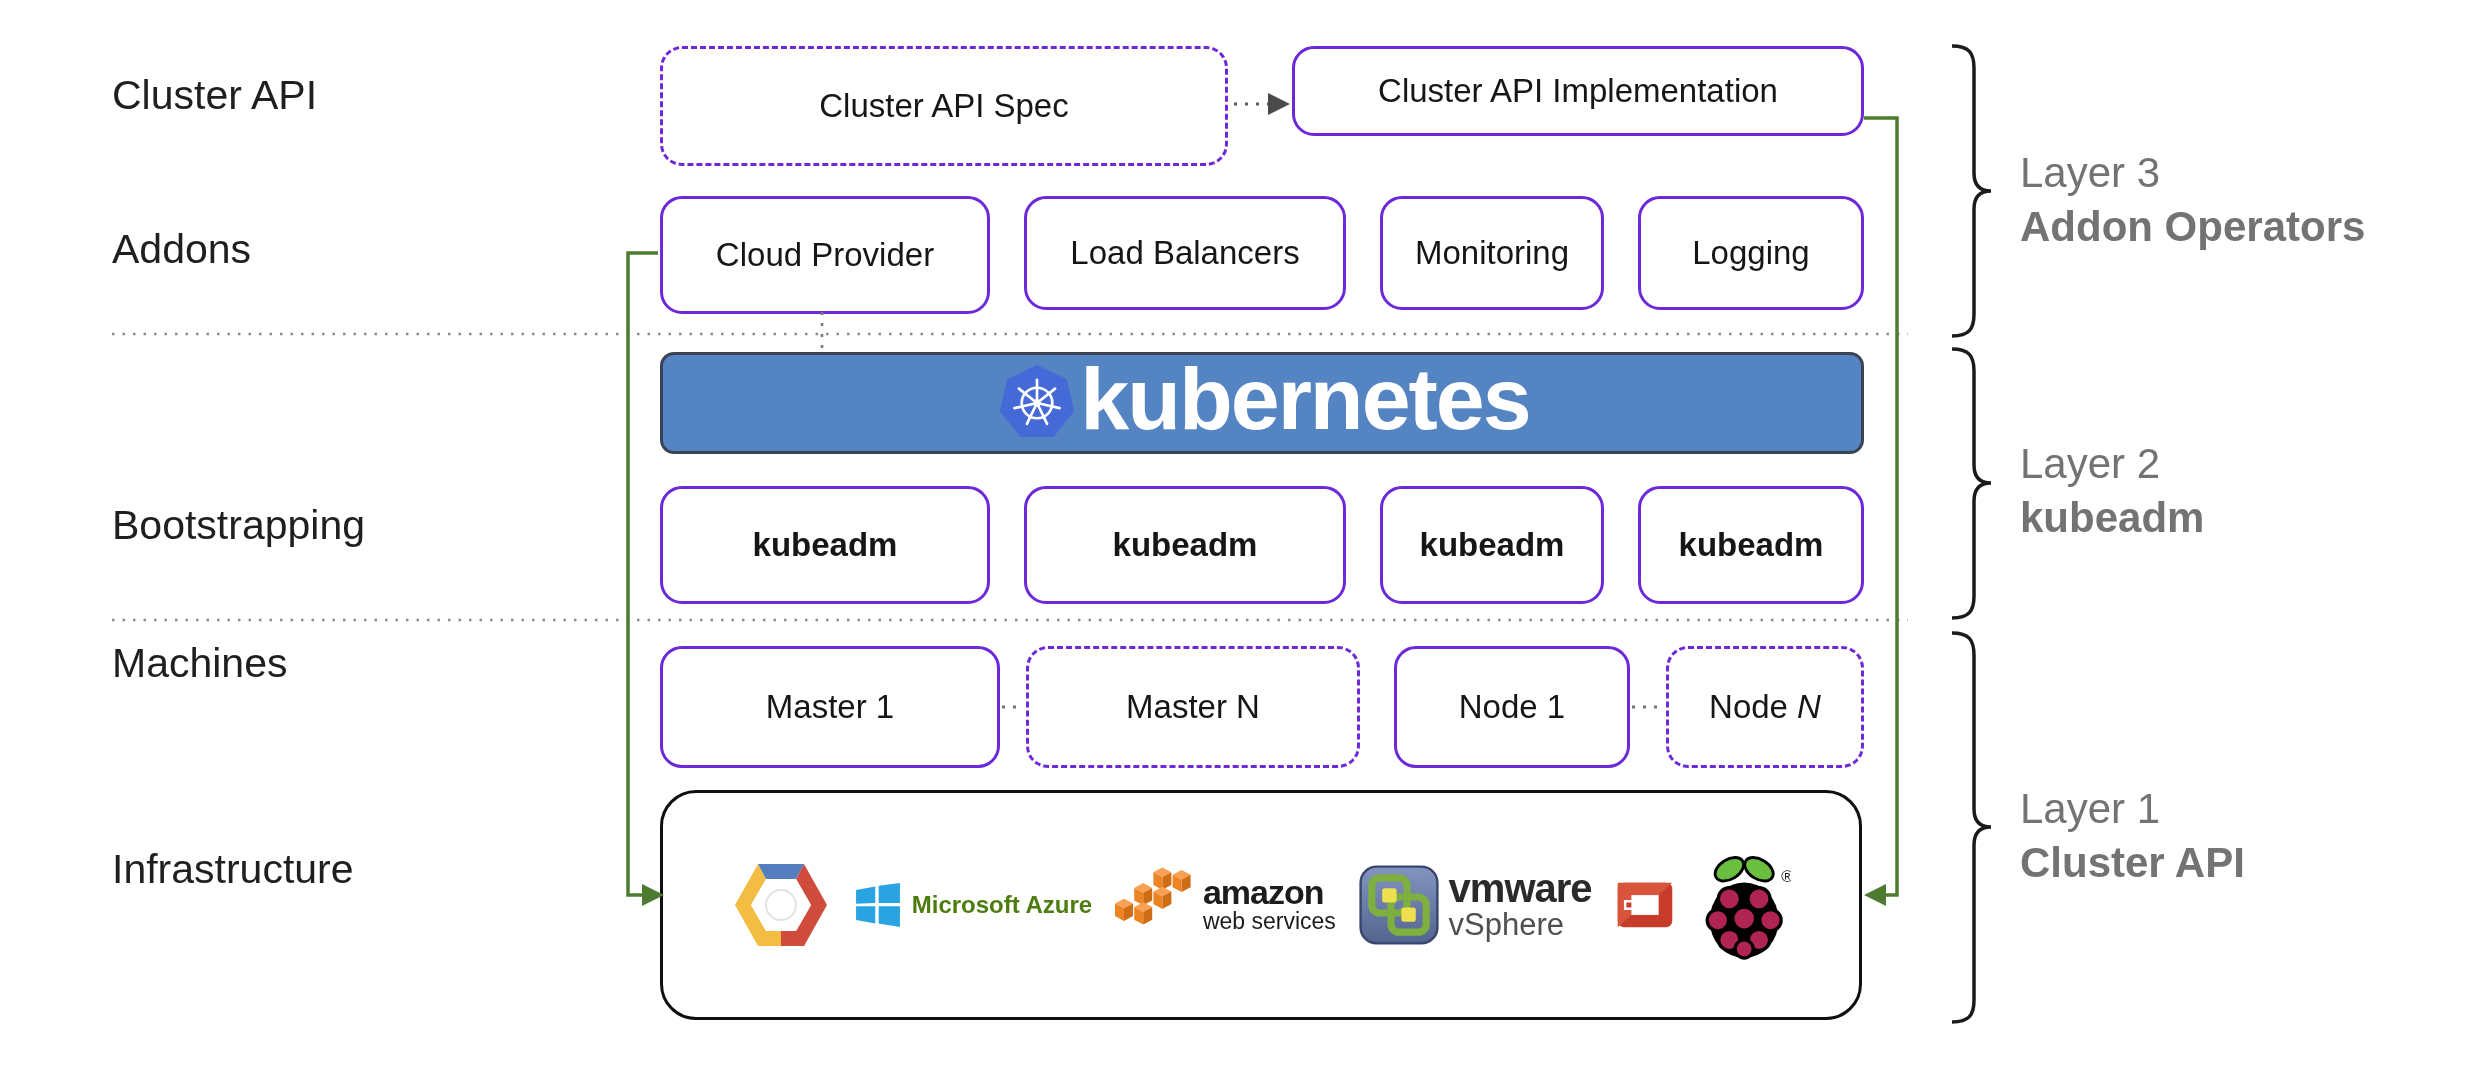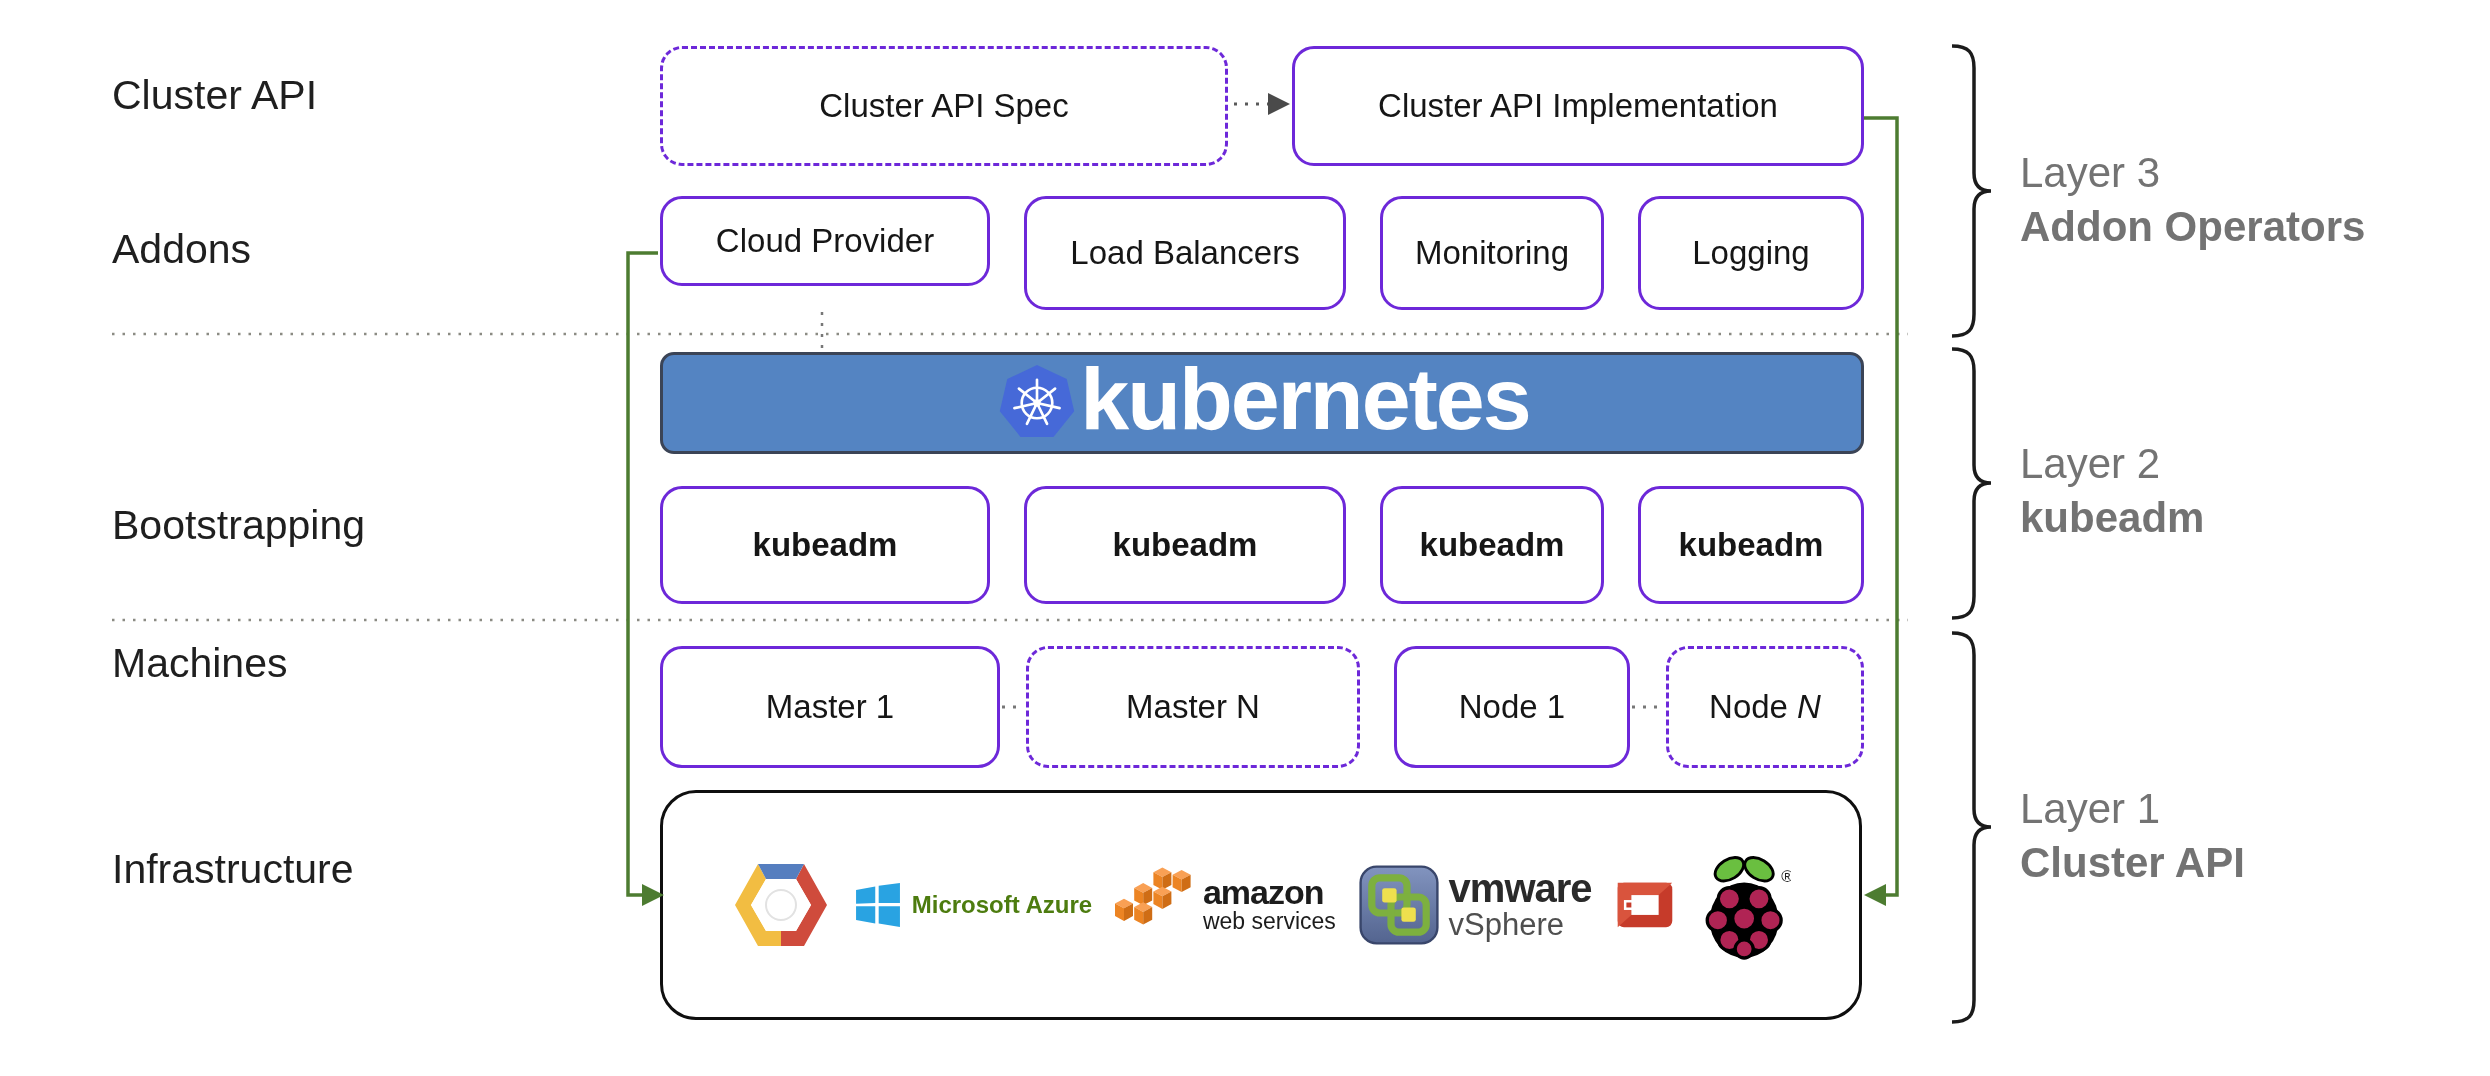--- a/index.html
+++ b/index.html
@@ -42,23 +42,23 @@
 
 <div class="canvas">
 
   <div class="rowlabel" style="top:72px;">Cluster API</div>
   <div class="rowlabel" style="top:226px;">Addons</div>
   <div class="rowlabel" style="top:502px;">Bootstrapping</div>
   <div class="rowlabel" style="top:640px;">Machines</div>
   <div class="rowlabel" style="top:846px;">Infrastructure</div>
 
   <div class="box dashedlong" style="left:660px;top:46px;width:568px;height:120px;">Cluster API Spec</div>
-  <div class="box" style="left:1292px;top:46px;width:572px;height:120px;">Cluster API Implementation</div>
-
-  <div class="box" style="left:660px;top:196px;width:330px;height:90px;text-align:center;">Cloud Provider</div>
+  <div class="box" style="left:1292px;top:46px;width:572px;height:90px;">Cluster API Implementation</div>
+
+  <div class="box" style="left:660px;top:196px;width:330px;height:118px;text-align:center;">Cloud Provider</div>
   <div class="box" style="left:1024px;top:196px;width:322px;height:114px;">Load Balancers</div>
   <div class="box" style="left:1380px;top:196px;width:224px;height:114px;">Monitoring</div>
   <div class="box" style="left:1638px;top:196px;width:226px;height:114px;">Logging</div>
 
   <div class="banner">
     <svg width="86" height="86" viewBox="0 0 100 104">
       <polygon points="50,6 86,23 95,62 70,93 30,93 5,62 14,23" fill="#4669d8"></polygon>
       <g stroke="#ffffff" stroke-width="3.2" fill="none" stroke-linecap="round">
         <circle cx="50" cy="52" r="18.5"></circle>
         <line x1="50" y1="52" x2="50" y2="24"></line>

